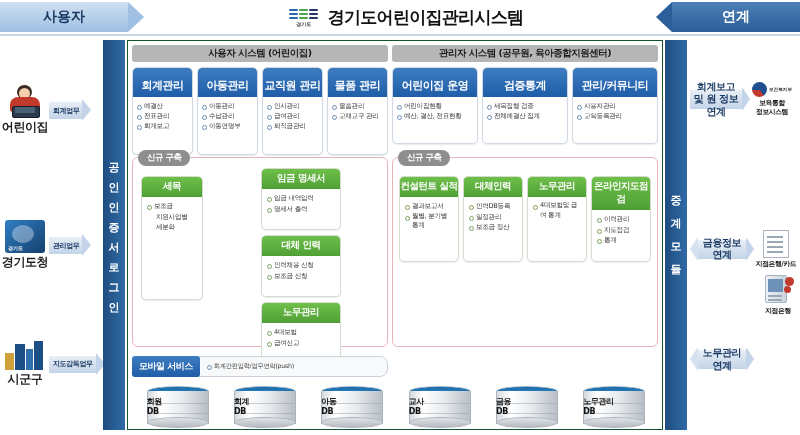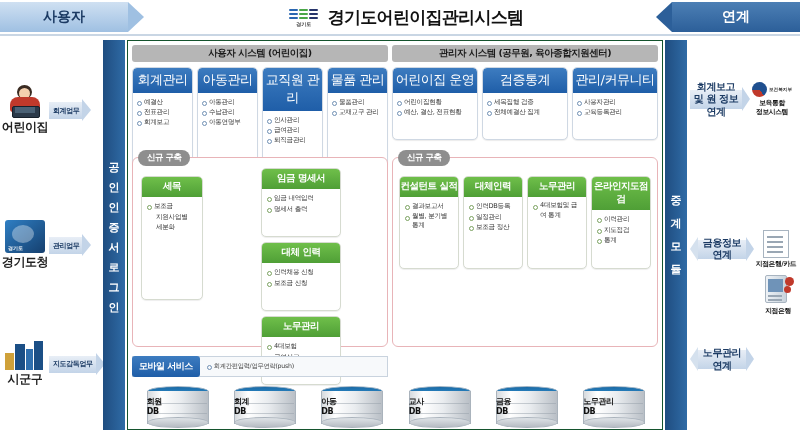--- a/index.html
+++ b/index.html
@@ -120,22 +120,22 @@
     font-size:9.5px;font-weight:bold;color:#1a1a1a;letter-spacing:-0.5px;
   }
 
   .cardrow{display:flex;gap:4px;margin-top:5px;}
   .card{
     flex:1;background:#fff;border:1px solid #cfd8e3;border-radius:5px;
     box-shadow:0 1px 1px rgba(0,0,0,.08);overflow:hidden;
   }
   .card-title{
     background:linear-gradient(to bottom,#3d7cc0,#1f5ea8);
-    color:#fff;font-size:13px;font-weight:normal;text-align:center;
-    padding:3px 0 4px;letter-spacing:-0.5px;
+    color:#fff;font-size:11px;font-weight:bold;text-align:center;
+    padding:10px 0 4px;letter-spacing:-0.5px;
     border-radius:4px 4px 0 0;
   }
   .card ul{list-style:none;margin:0;padding:4px 3px 5px 4px;}
   .card li{
     font-size:6.6px;color:#333;line-height:1.55;letter-spacing:-0.3px;
     white-space:nowrap;position:relative;padding-left:7px;
   }
   .card li:before{
     content:"";position:absolute;left:0;top:4px;width:3px;height:3px;
     border:1px solid #6f8fb3;border-radius:50%;
@@ -153,21 +153,21 @@
     position:absolute;left:5px;top:-8px;background:#8e8e8e;color:#fff;
     font-size:8.5px;font-weight:bold;border-radius:9px;padding:2px 9px;
     letter-spacing:-0.5px;
   }
   .gcard{background:#fff;border:1px solid #d6dbd0;border-radius:5px;overflow:hidden;box-shadow:0 1px 1px rgba(0,0,0,.07);}
   .gcard-title{
     background:linear-gradient(to bottom,#6fbf4a,#4f9f36);
     color:#fff;font-size:9.5px;font-weight:bold;text-align:center;
     padding:3px 0 4px;letter-spacing:-0.5px;
   }
-  .gcard ul{list-style:none;margin:0;padding:4px 3px 22px 5px;}
+  .gcard ul{list-style:none;margin:0;padding:4px 3px 15px 5px;}
   .gcard li{
     font-size:6.6px;color:#333;line-height:1.6;letter-spacing:-0.3px;
     position:relative;padding-left:7px;white-space:nowrap;
   }
   .gcard li:before{
     content:"";position:absolute;left:0;top:4px;width:3px;height:3px;
     border:1px solid #7aa15f;border-radius:50%;
   }
   .gcard li.nobullet{padding-left:9px;}
   .gcard li.nobullet:before{display:none;}
@@ -178,21 +178,21 @@
   .nz-left .gcard{min-height:122px;}
   .nz-right{position:absolute;left:128px;top:10px;width:80px;display:flex;flex-direction:column;gap:5px;}
 
   
   .nz-admin{position:absolute;left:6px;right:6px;top:18px;display:flex;gap:4px;}
   .nz-admin .gcard{flex:1;}
 
   
   .mobilebar{
     position:absolute;left:4px;top:315px;width:256px;height:21px;
-    border:1px solid #c9d3de;border-radius:0;background:#f7f9fb;
+    border:1px solid #c9d3de;border-radius:8px;background:#f7f9fb;
     display:flex;align-items:center;box-sizing:border-box;
   }
   .mobile-tag{
     background:linear-gradient(to bottom,#3d7cc0,#1f5ea8);color:#fff;
     font-size:9px;font-weight:bold;padding:4px 7px;border-radius:3px;
     letter-spacing:-0.5px;margin:-1px 0 -1px -1px;
   }
   .mobile-desc{font-size:6.3px;color:#444;margin-left:7px;position:relative;padding-left:7px;letter-spacing:-0.3px;}
   .mobile-desc:before{content:"";position:absolute;left:0;top:3px;width:3px;height:3px;border:1px solid #6f8fb3;border-radius:50%;}
 

